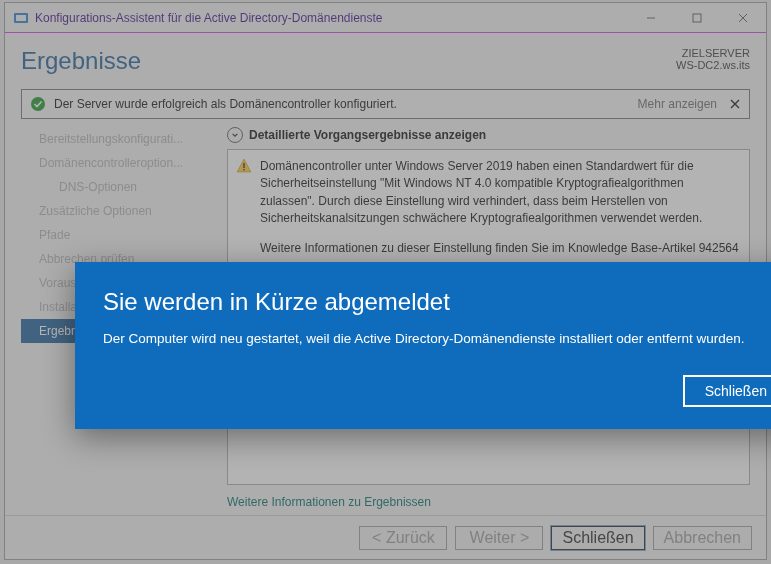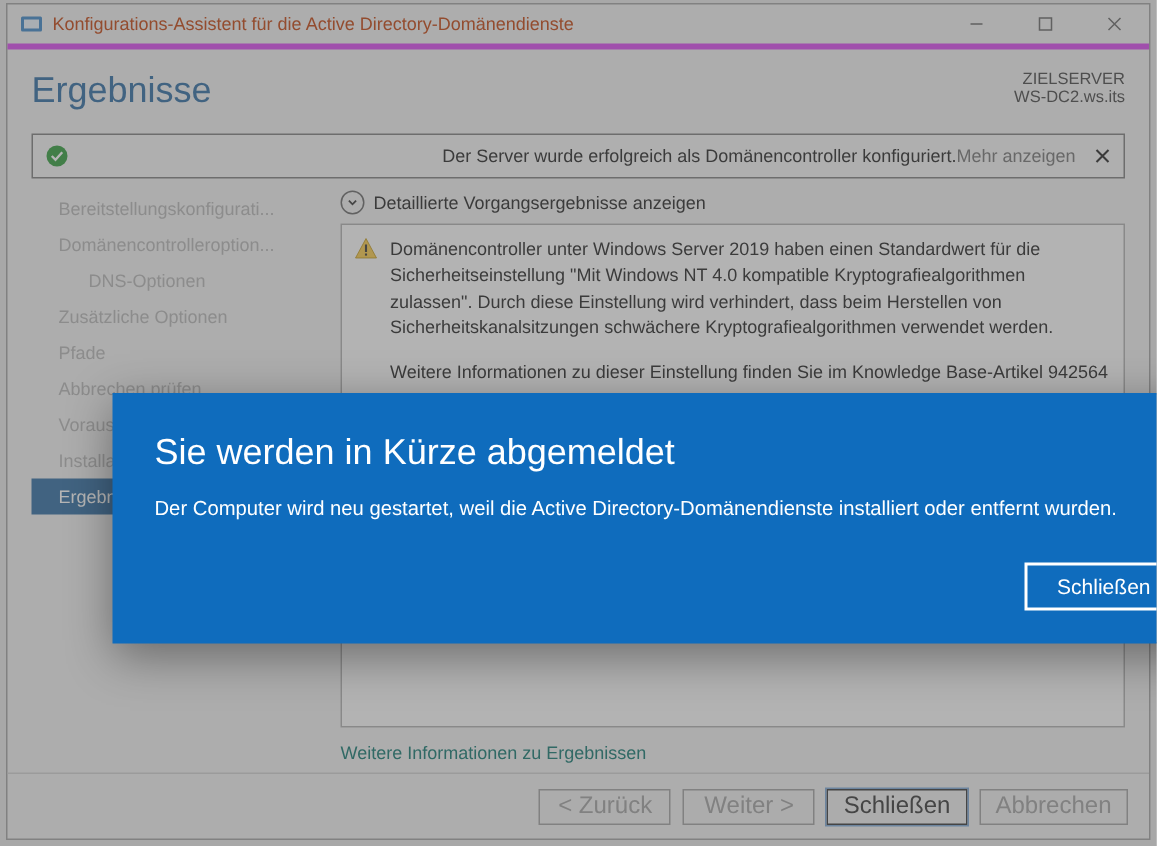--- a/index.html
+++ b/index.html
@@ -16,22 +16,22 @@
       flex-direction: column;
     }
 
     
     .titlebar {
       height: 30px;
       display: flex;
       align-items: center;
       padding-left: 8px;
       font-size: 12px;
-      color: #c2410c;
-      border-bottom: 4px solid #d946ef;
+      color: #4c1d95;
+      border-bottom: 1px solid #d946ef;
     }
     .titlebar .app-icon {
       width: 16px; height: 16px;
       margin-right: 6px;
       flex-shrink: 0;
     }
     .titlebar .title-text { flex: 1; }
     .winbtns { display: flex; height: 100%; }
     .winbtn {
       width: 46px;
@@ -67,21 +67,20 @@
     
     .notification {
       height: 30px;
       border: 1px solid #7c7c7c;
       background: #f4f4f4;
       display: flex;
       align-items: center;
       padding: 0 6px 0 8px;
       font-size: 12px;
       margin-bottom: 4px;
-      text-align: right;
     }
     .notif-icon {
       width: 16px; height: 16px;
       margin-right: 8px;
       flex-shrink: 0;
     }
     .notif-text { flex: 1; color: #222; }
     .notif-link { color: #737373; margin-right: 10px; cursor: pointer; }
     .notif-close {
       width: 16px; height: 16px;
@@ -109,20 +108,21 @@
 
     
     .content { flex: 1; display: flex; flex-direction: column; padding-left: 6px; }
     .detail-header {
       display: flex;
       align-items: center;
       font-size: 12px;
       color: #222;
       padding: 4px 0 6px 0;
       gap: 6px;
+      font-weight: bold;
     }
     .chev-circle {
       width: 16px; height: 16px;
       border: 1px solid #666;
       border-radius: 50%;
       display: flex; align-items: center; justify-content: center;
     }
     .chev-circle svg { width: 8px; height: 8px; stroke: #333; fill: none; stroke-width: 1.5; }
 
     .detail-box {

